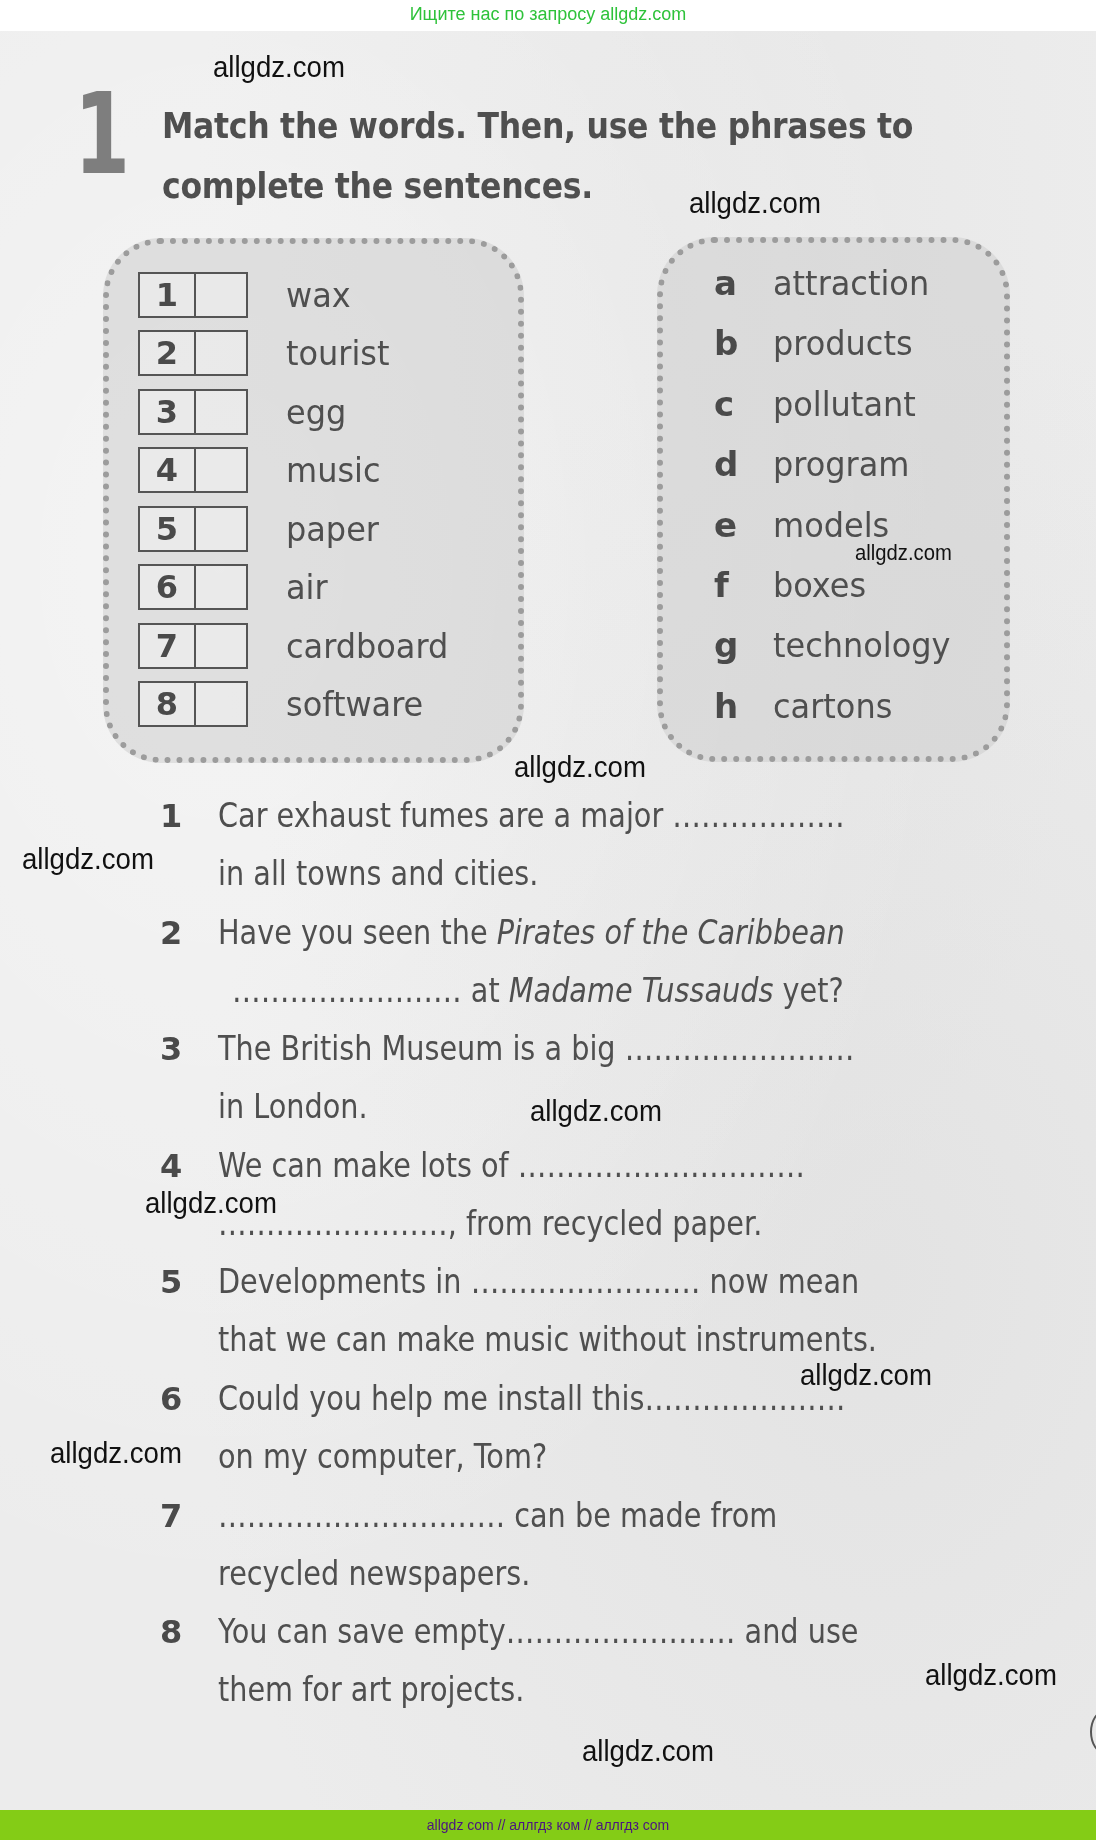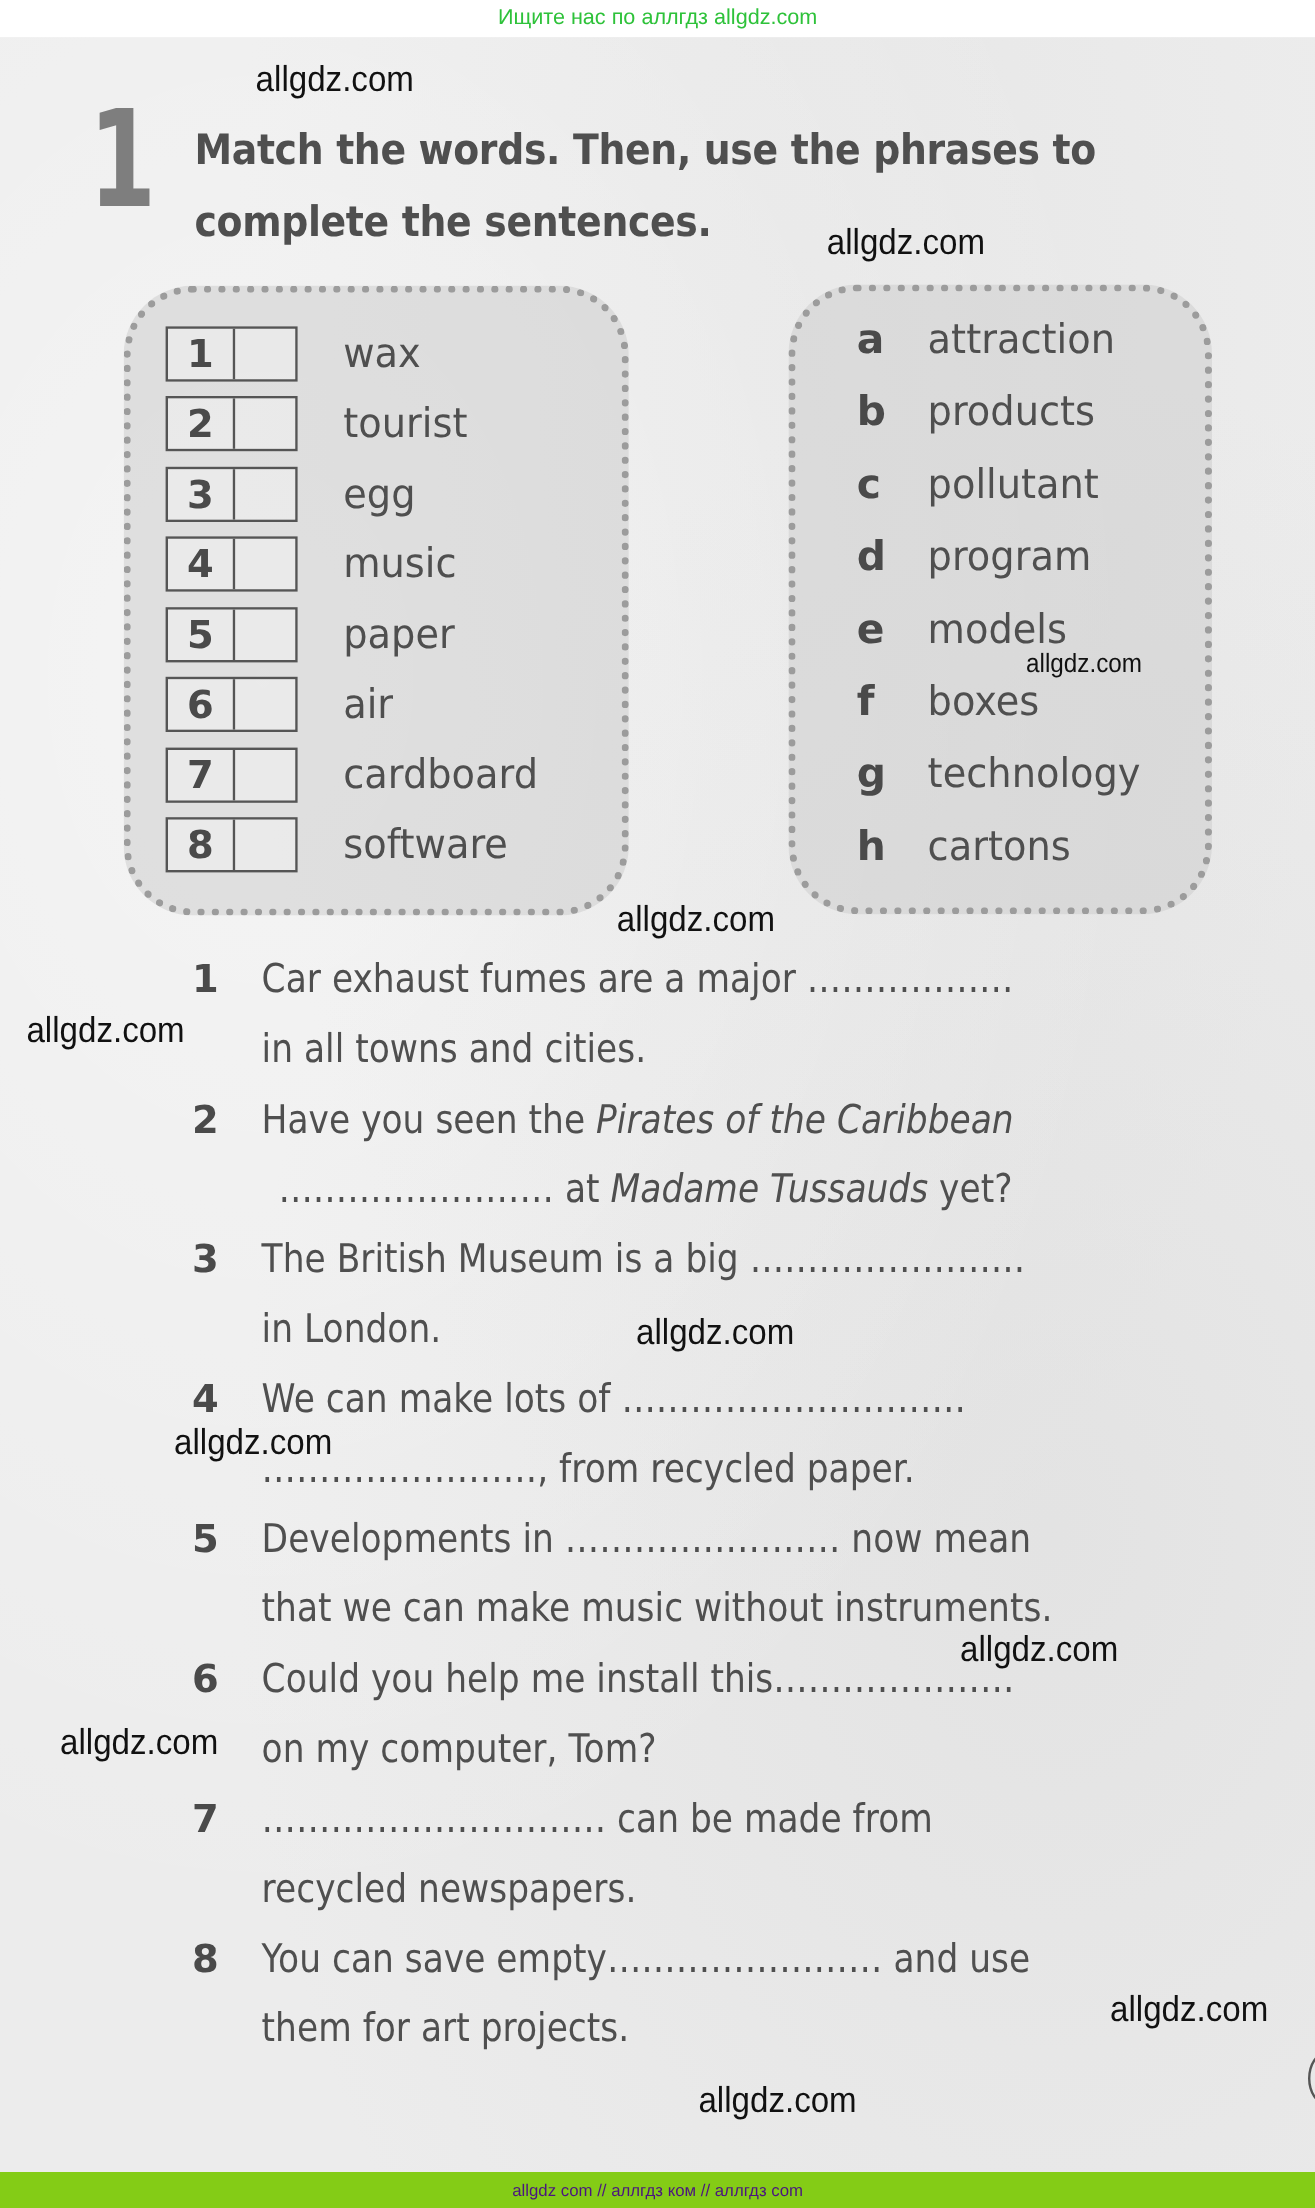--- a/index.html
+++ b/index.html
@@ -86,21 +86,21 @@
   .wm.small { font-size: 22px; line-height: 26px; }
   .page-badge {
     position: absolute; left: 1090px; top: 1710px; width: 30px; height: 44px;
     border: 2px solid #555; border-radius: 50%; box-sizing: border-box;
   }
 </style>
 </head>
 <body>
 
 <div class="banner-top">
-  <span>Ищите нас по аллгдз allgdz.com</span>
+  <span>Ищите нас по запросу allgdz.com</span>
 </div>
 
 <div class="page"></div>
 
 <div class="ex-number">1</div>
 <div class="instruction">
   <div>Match the words. Then, use the phrases to</div>
   <div>complete the sentences.</div>
 </div>
 

